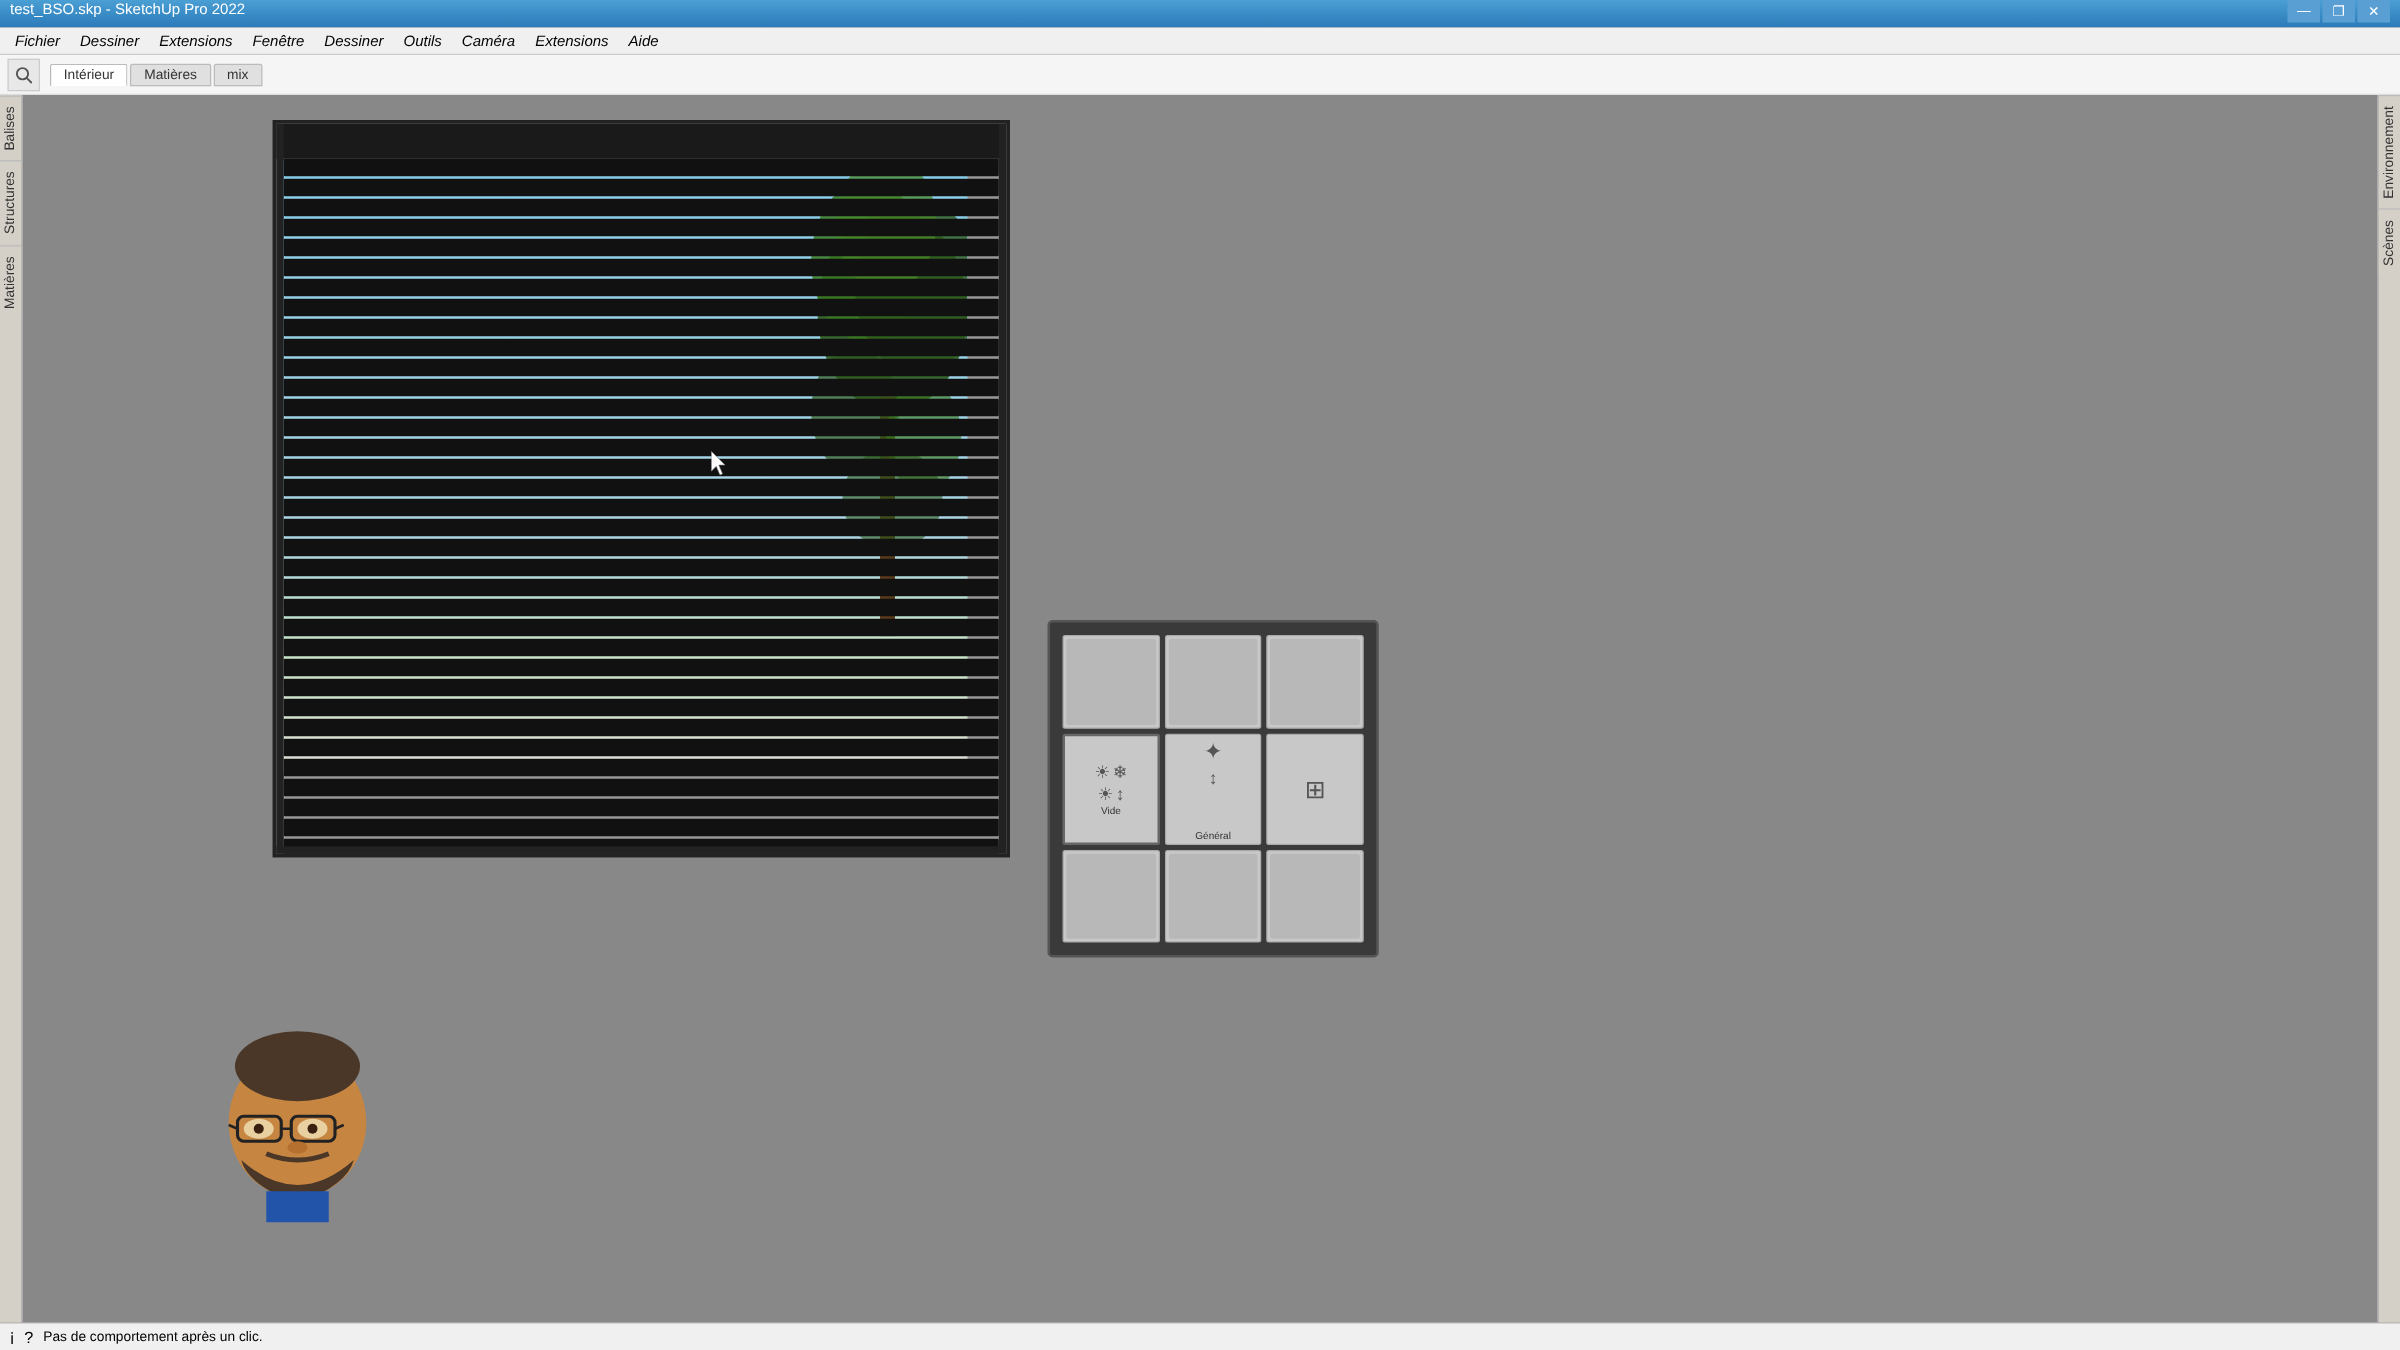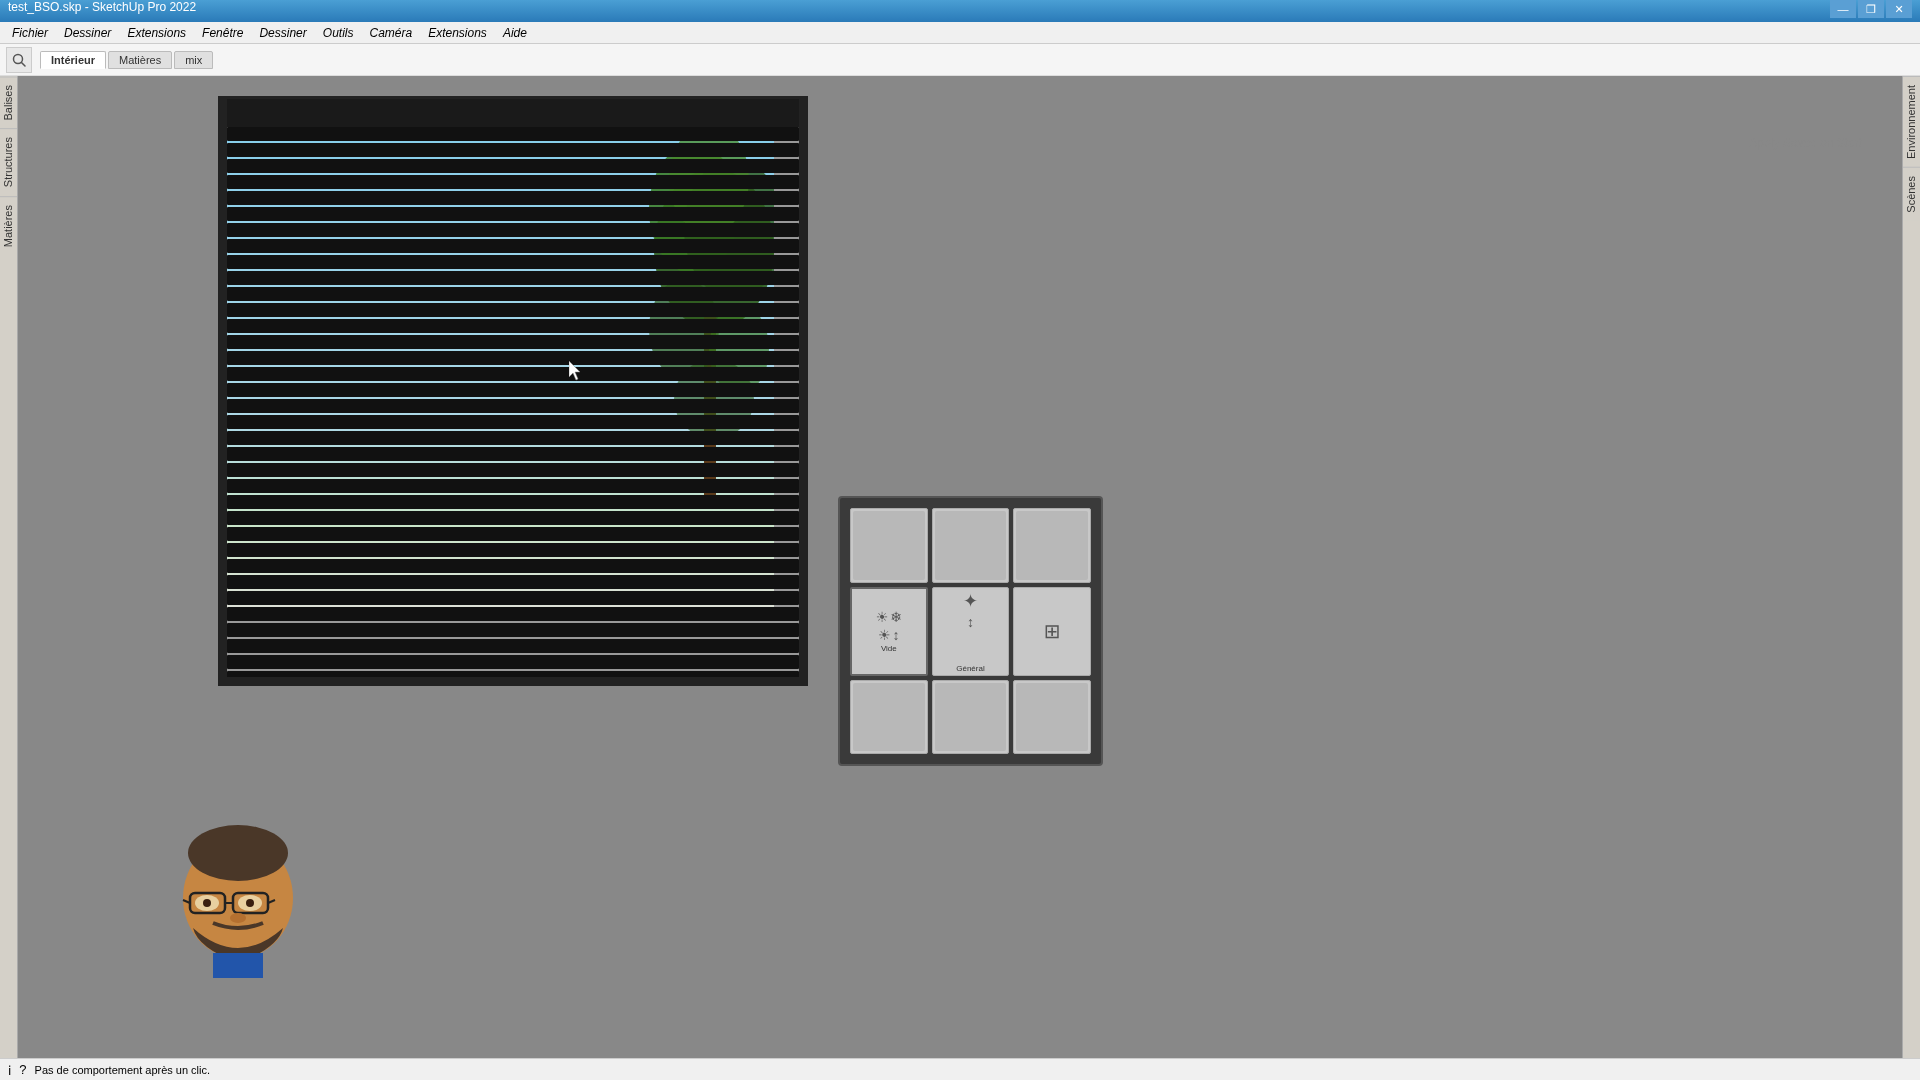--- a/index.html
+++ b/index.html
@@ -94,21 +94,21 @@
       font-size: 11px;
       cursor: pointer;
       background: #e0e0e0;
       border: 1px solid #bbb;
       border-radius: 2px 2px 0 0;
       color: #333;
     }
     .view-tab.active {
       background: #fff;
       border-bottom: 1px solid #fff;
-      font-weight: bold;
+      font-weight: normal;
       text-align: right;
     }
 
     
     #main-area {
       width: 100%;
       height: calc(1080px - 22px - 22px - 32px - 22px);
       background: #888888;
       position: relative;
       display: flex;

